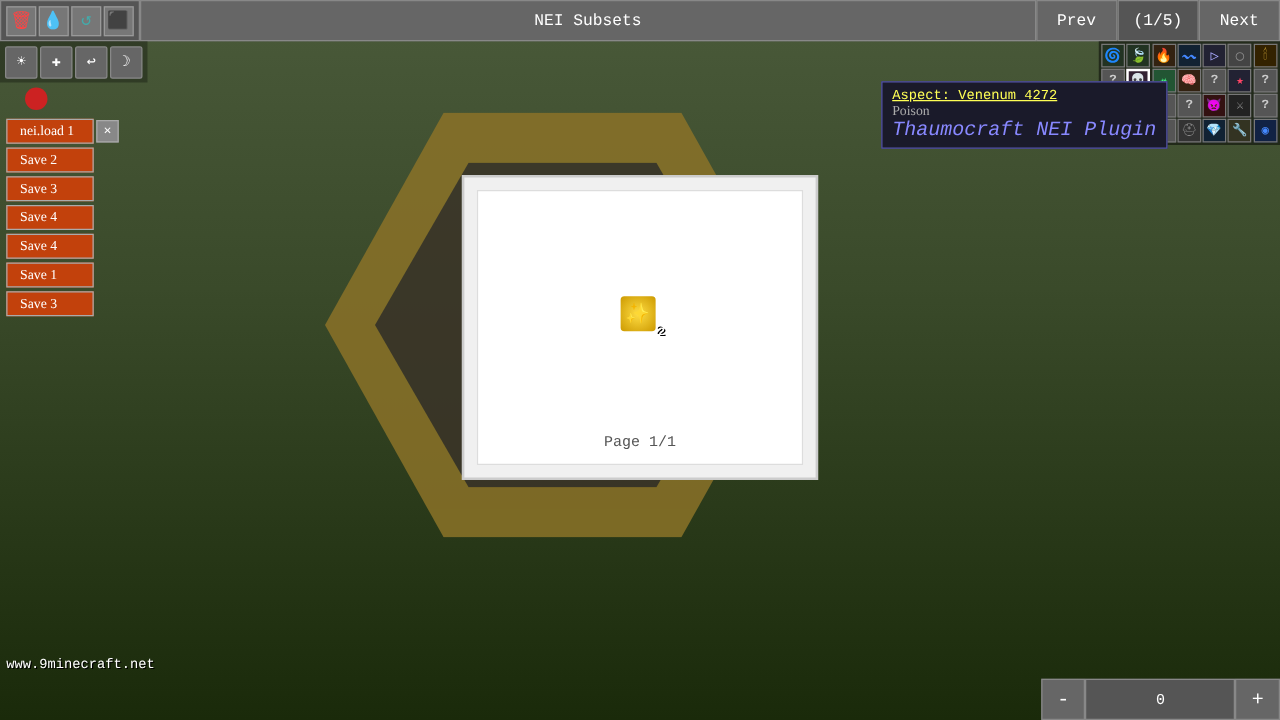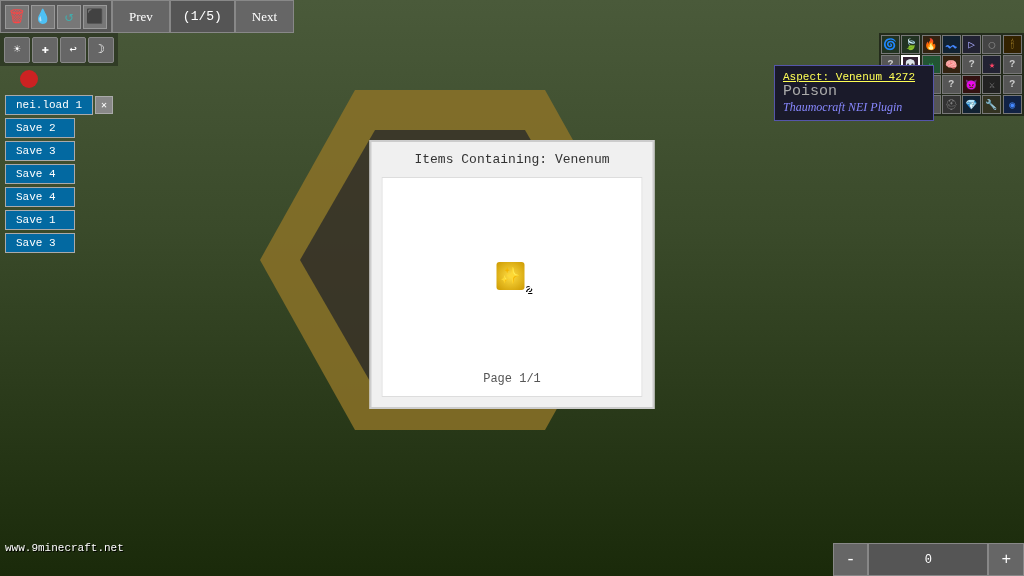--- a/index.html
+++ b/index.html
@@ -109,21 +109,21 @@
 
     .nav-btn {
       padding: 0 16px;
       background: #666;
       border: 1px solid #888;
       color: white;
       font-size: 13px;
       cursor: pointer;
       display: flex;
       align-items: center;
-      font-family: Liberation Serif, serif;
+      font-family: Liberation Mono, monospace;
     }
 
     .nav-counter {
       padding: 0 12px;
       background: #555;
       border: 1px solid #888;
       color: white;
       font-size: 13px;
       display: flex;
       align-items: center;
@@ -182,26 +182,26 @@
     }
 
     .save-slot {
       display: flex;
       align-items: center;
       gap: 2px;
     }
 
     .save-btn {
       padding: 3px 10px;
-      background: #0369a1;
+      background: #c2410c;
       border: 1px solid #aaa;
       color: white;
       font-size: 11px;
       cursor: pointer;
-      font-family: Liberation Mono, monospace;
+      font-family: Liberation Serif, serif;
       min-width: 70px;
     }
 
     .close-btn {
       width: 18px;
       height: 18px;
       background: #888;
       border: 1px solid #aaa;
       color: white;
       font-size: 10px;
@@ -259,28 +259,28 @@
 
     .tooltip-title {
       color: #ffff55;
       font-size: 11px;
       font-family: 'Courier New', monospace;
       text-decoration: underline;
     }
 
     .tooltip-subtitle {
       color: #aaaaaa;
-      font-size: 15px;
-      font-family: Liberation Mono, monospace;
+      font-size: 11px;
+      font-family: Liberation Serif, serif;
     }
 
     .tooltip-plugin {
       color: #8888ff;
-      font-size: 12px;
-      font-family: Liberation Serif, serif;
+      font-size: 16px;
+      font-family: Liberation Mono, monospace;
       font-style: italic;
     }
 
     
     .modal {
       position: absolute;
       top: 140px;
       left: 50%;
       transform: translateX(-50%);
       width: 285px;
@@ -408,21 +408,21 @@
       color: white;
       font-size: 16px;
       cursor: pointer;
       display: flex;
       align-items: center;
     }
 
     
     .watermark {
       position: absolute;
-      bottom: 22px;
+      bottom: 38px;
       left: 5px;
       color: white;
       font-size: 11px;
       font-family: 'Courier New', monospace;
       z-index: 100;
       text-shadow: 1px 1px 0 #000;
     }
   </style>
 </head>
 <body>
@@ -435,20 +435,23 @@
   </div>
 </div>
 
 <div class="top-bar">
   <div class="top-bar-left">
     <div class="toolbar-btn red-icon">🗑</div>
     <div class="toolbar-btn blue-icon">💧</div>
     <div class="toolbar-btn teal-icon">↺</div>
     <div class="toolbar-btn orange-icon">⬛</div>
   </div>
+  <div class="top-bar-title">
+    <span>NEI Subsets</span>
+  </div>
   <div class="top-bar-nav">
     <div class="nav-btn">
       <span>Prev</span>
     </div>
     <div class="nav-counter">
       <span>(1/5)</span>
     </div>
     <div class="nav-btn">
       <span>Next</span>
     </div>
@@ -584,23 +587,20 @@
   </div>
   <div class="tooltip-subtitle">
     <span>Poison</span>
   </div>
   <div class="tooltip-plugin">
     <span>Thaumocraft NEI Plugin</span>
   </div>
 </div>
 
 <div class="modal">
-  <div class="modal-title">
-    <span>Items Containing: Venenum</span>
-  </div>
   <div class="modal-content">
     <div class="modal-items">
       <div class="item-icon">
         <div class="item-icon-inner">✨</div>
         <span class="item-count">2</span>
       </div>
     </div>
     <div class="modal-page">
       <span>Page 1/1</span>
     </div>

